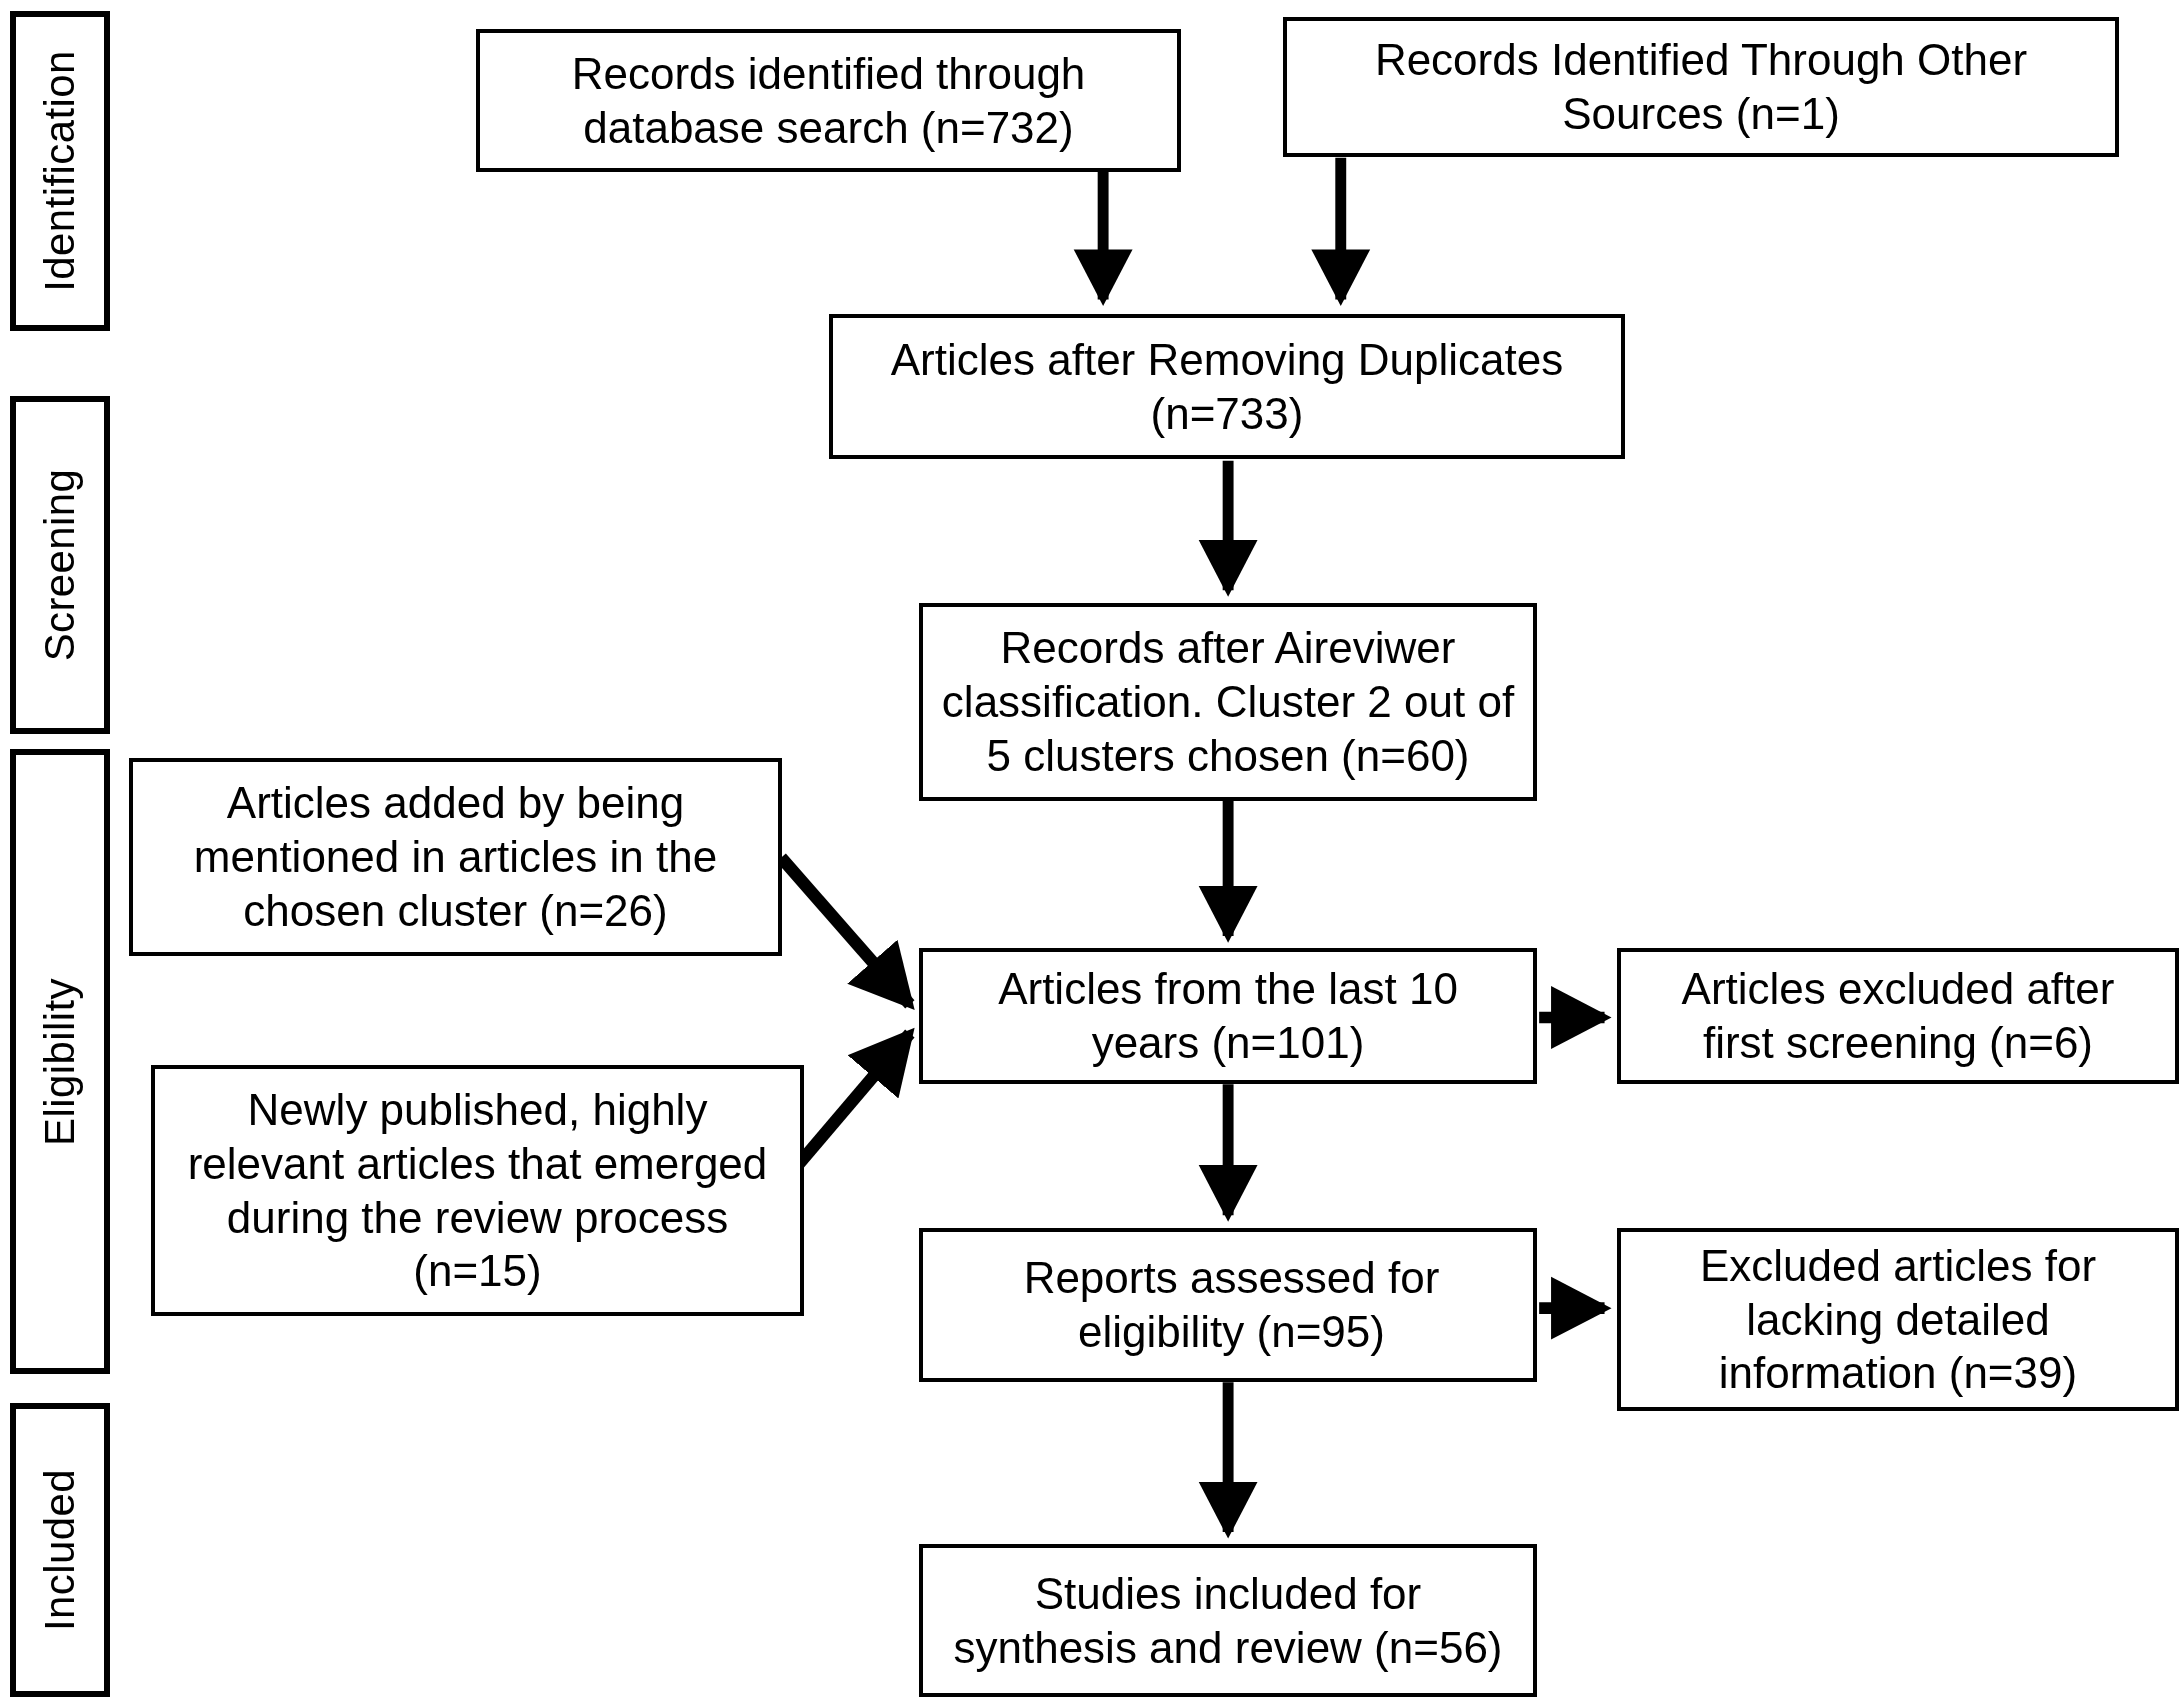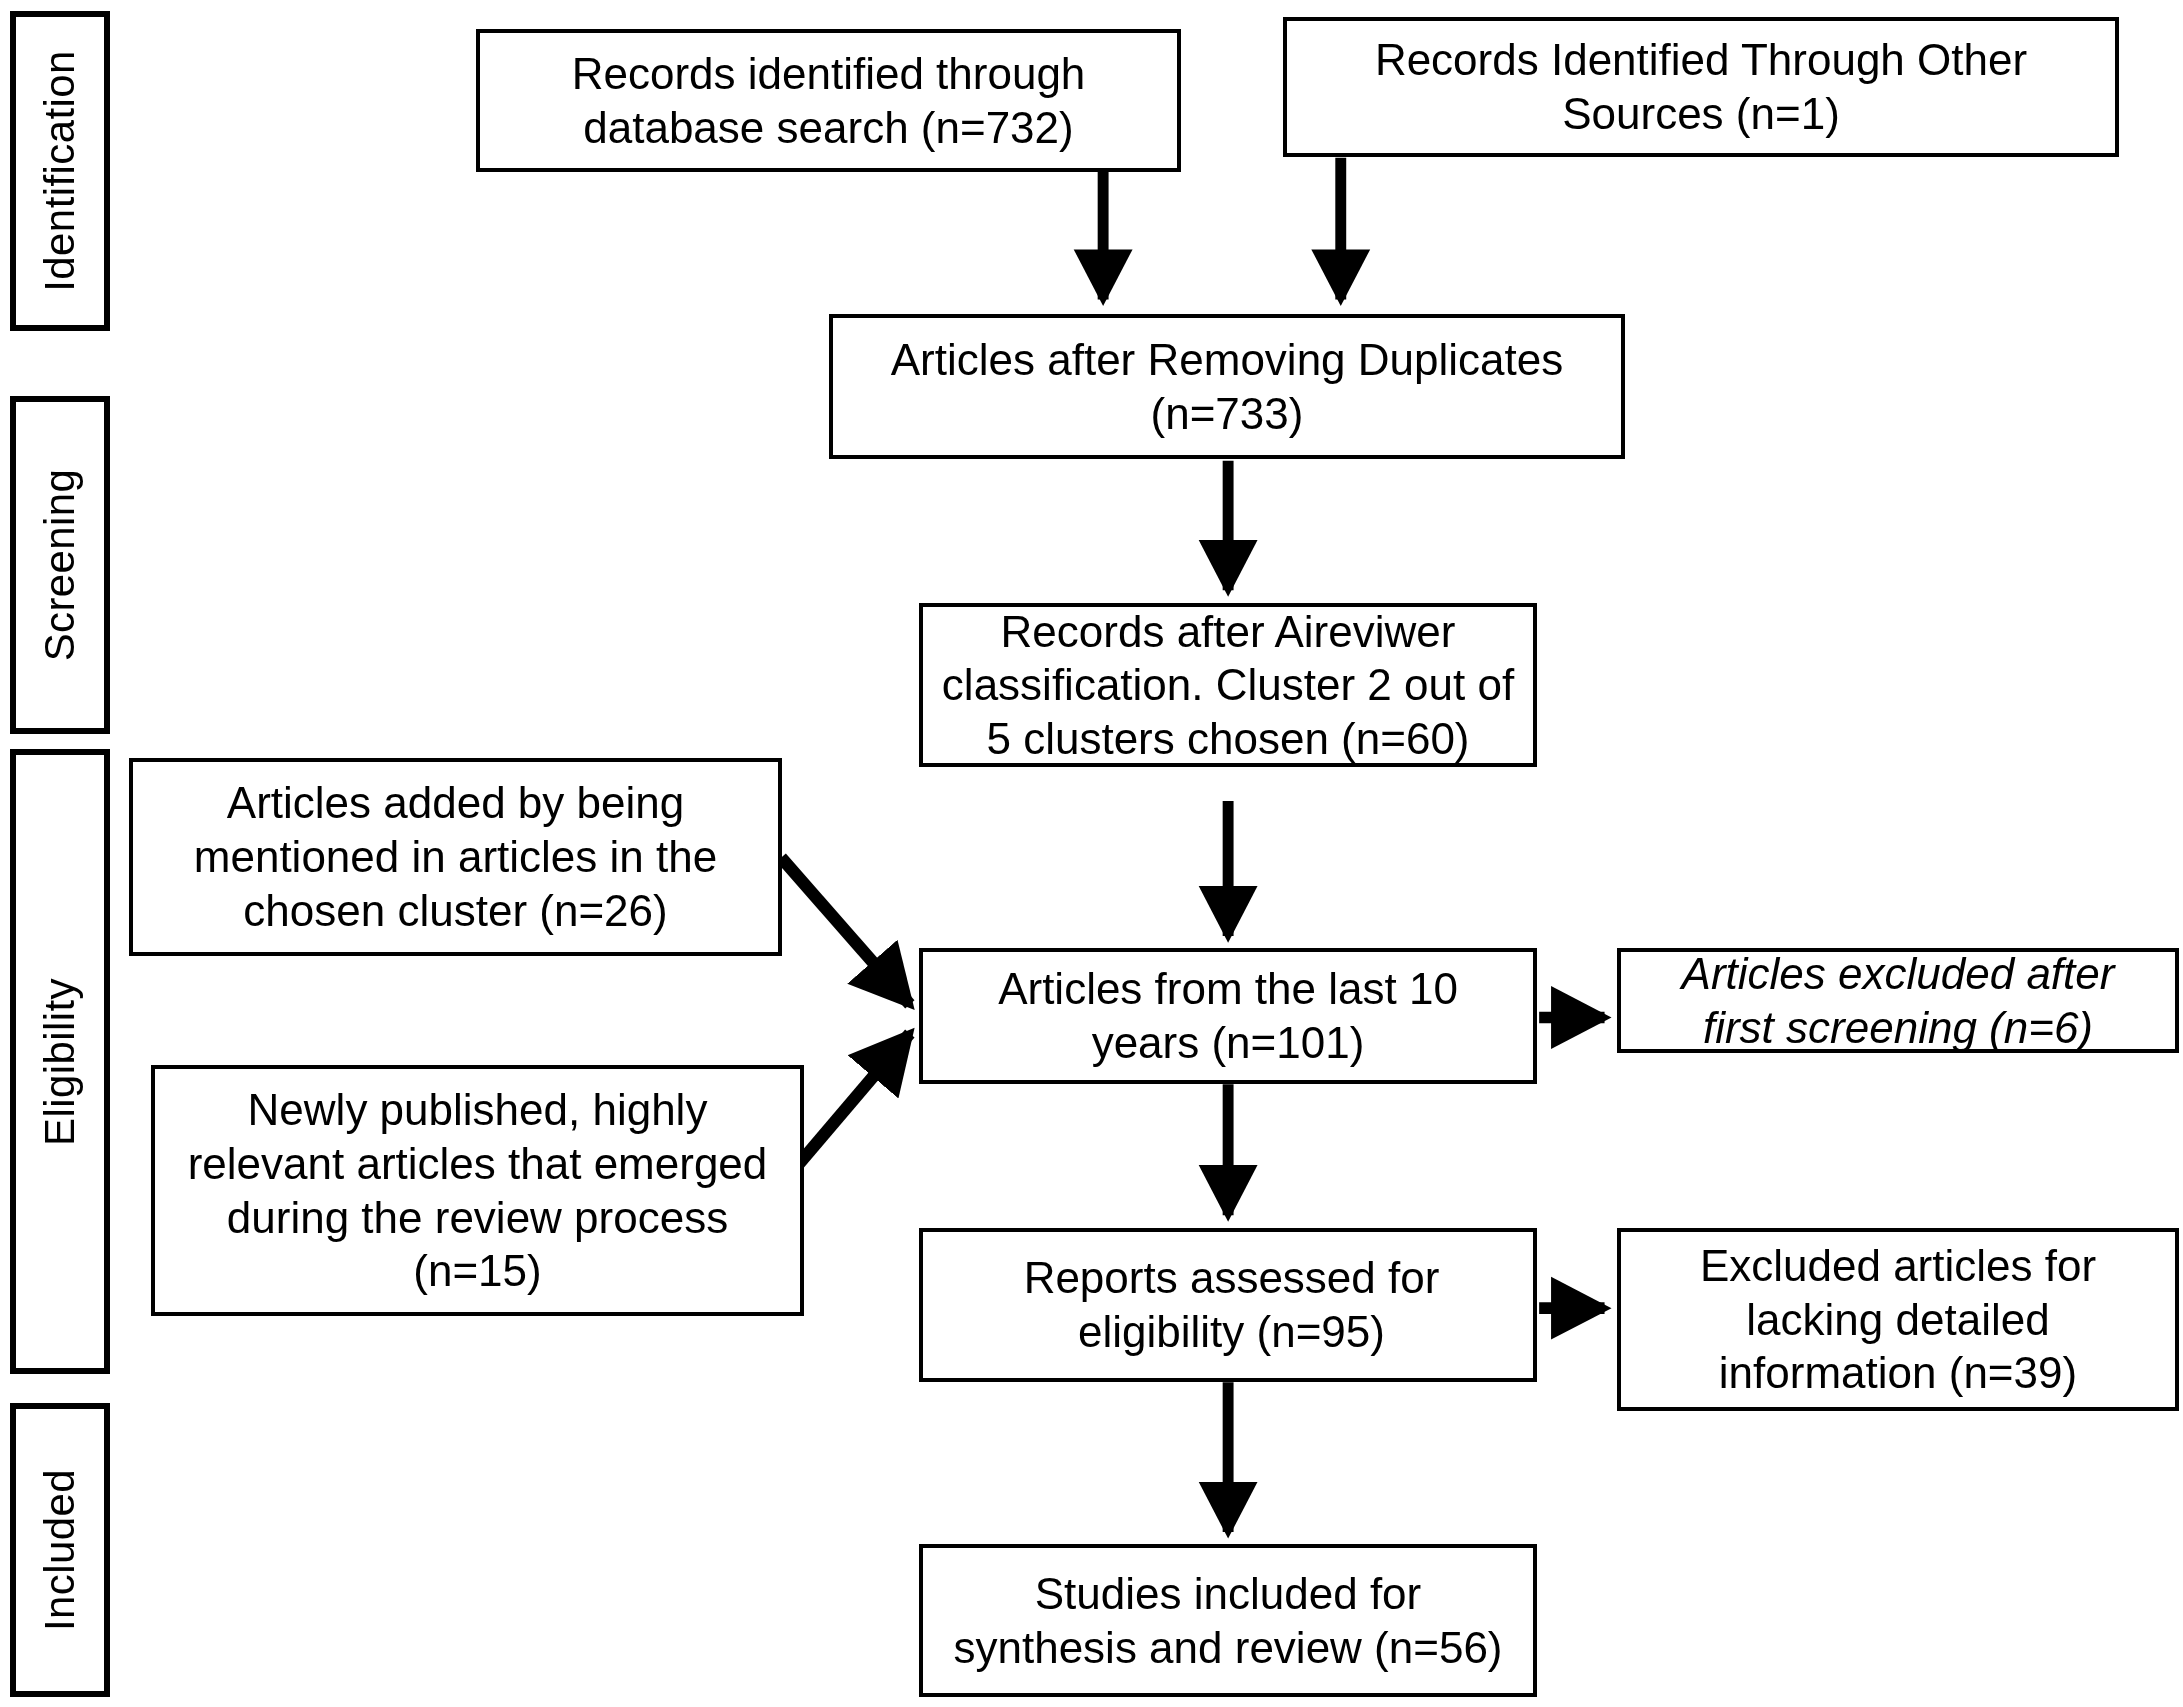--- a/index.html
+++ b/index.html
@@ -125,21 +125,21 @@
   <div class="flow-box" style="left:1283px; top:16.7px; width:836px; height:140px;">
     <span class="box-text">Records Identified Through Other
 Sources (n=1)</span>
   </div>
 
   <div class="flow-box" style="left:829px; top:314px; width:796px; height:145px;">
     <span class="box-text">Articles after Removing Duplicates
 (n=733)</span>
   </div>
 
-  <div class="flow-box" style="left:919px; top:603px; width:618px; height:164px;">
+  <div class="flow-box" style="left:919px; top:603px; width:618px; height:198px;">
     <span class="box-text">Records after Aireviwer
 classification. Cluster 2 out of
 5 clusters chosen (n=60)</span>
   </div>
 
   <div class="flow-box" style="left:129px; top:758px; width:653px; height:198px;">
     <span class="box-text">Articles added by being
 mentioned in articles in the
 chosen cluster (n=26)</span>
   </div>
@@ -149,21 +149,21 @@
 relevant articles that emerged
 during the review process
 (n=15)</span>
   </div>
 
   <div class="flow-box" style="left:919px; top:948px; width:618px; height:136px;">
     <span class="box-text">Articles from the last 10
 years (n=101)</span>
   </div>
 
-  <div class="flow-box" style="left:1617px; top:948px; width:562px; height:105px;font-style:italic;">
+  <div class="flow-box" style="left:1617px; top:948px; width:562px; height:136px;">
     <span class="box-text">Articles excluded after
 first screening (n=6)</span>
   </div>
 
   <div class="flow-box" style="left:919px; top:1228px; width:618px; height:154px;padding-left:20px;">
     <span class="box-text">Reports assessed for
 eligibility (n=95)</span>
   </div>
 
   <div class="flow-box" style="left:1617px; top:1228px; width:562px; height:183px;">

